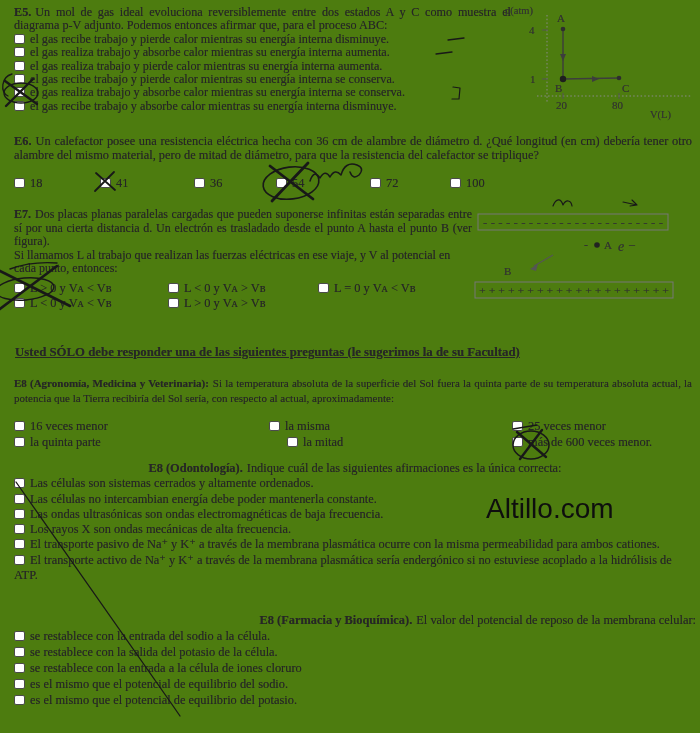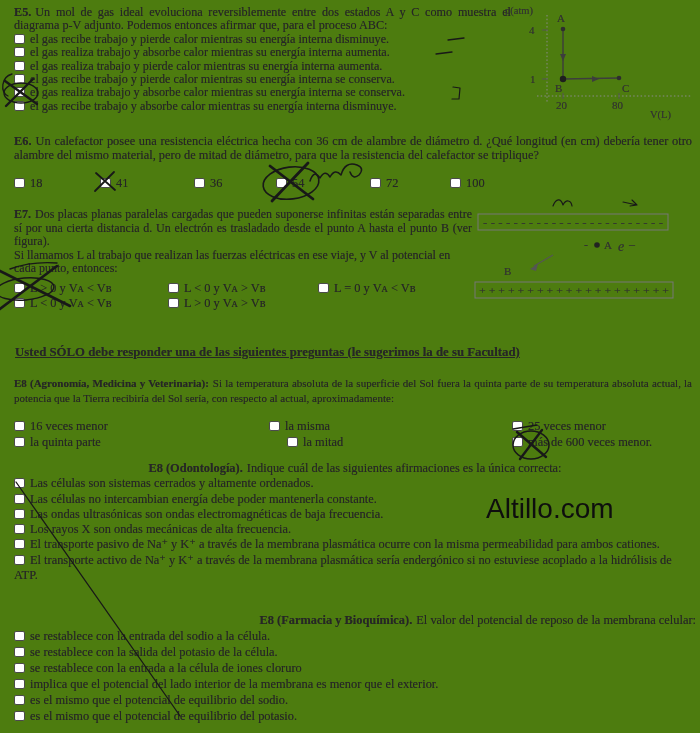--- a/index.html
+++ b/index.html
@@ -143,21 +143,20 @@
     <div class="opt"><span class="cb"></span><span>Los rayos X son ondas mecánicas de alta frecuencia.</span></div>
     <div class="opt"><span class="cb"></span><span>El transporte pasivo de Na⁺ y K⁺ a través de la membrana plasmática ocurre con la misma permeabilidad para ambos cationes.</span></div>
     <div class="opt"><span class="cb"></span><span>El transporte activo de Na⁺ y K⁺ a través de la membrana plasmática sería endergónico si no estuviese acoplado a la hidrólisis de ATP.</span></div>
   </section>
 
   <section class="abs e8c">
     <p class="para" style="text-align:right"><span class="lbl">E8 (Farmacia y Bioquímica).</span><span>El valor del potencial de reposo de la membrana celular:</span></p>
     <div class="opt"><span class="cb"></span><span>se restablece con la entrada del sodio a la célula.</span></div>
     <div class="opt"><span class="cb"></span><span>se restablece con la salida del potasio de la célula.</span></div>
     <div class="opt"><span class="cb"></span><span>se restablece con la entrada a la célula de iones cloruro</span></div>
-    <div class="opt"><span class="cb"></span><span>implica que el potencial del lado interior de la membrana es menor que el exterior.</span></div>
     <div class="opt"><span class="cb"></span><span>es el mismo que el potencial de equilibrio del sodio.</span></div>
     <div class="opt"><span class="cb"></span><span>es el mismo que el potencial de equilibrio del potasio.</span></div>
   </section>
 
   <div class="abs watermark">Altillo.com</div>
 
   <svg class="overlay" width="700" height="733" viewBox="0 0 700 733">
 
     <path class="pen" d="M12,74 C1,77 0,92 8,96" stroke-width="1.3"></path>
     <ellipse class="pen" cx="21" cy="93" rx="17" ry="10" stroke-width="1.4"></ellipse>

